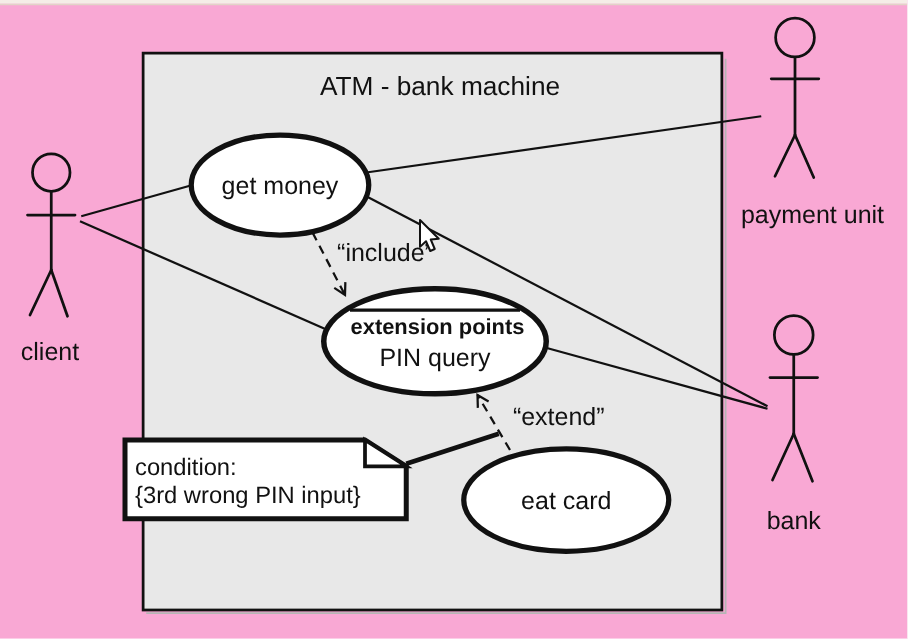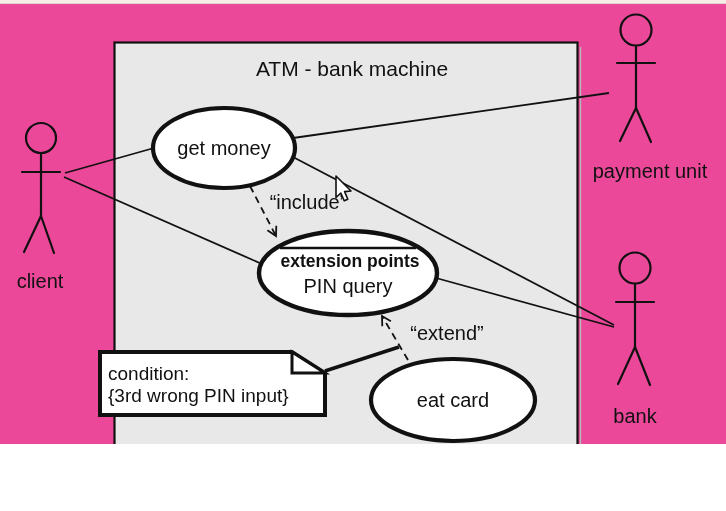--- a/index.html
+++ b/index.html
@@ -1,16 +1,16 @@
 <!DOCTYPE html>
 <html><head>
 <meta charset="utf-8">
 <style>
   html,body{margin:0;padding:0;background:#ffffff;}
-  .stage{position:relative;width:726px;height:444px;background:#ec4899;overflow:hidden;
+  .stage{position:relative;width:726px;height:511px;background:#f9a8d4;overflow:hidden;
          font-family:"Liberation Sans", sans-serif;}
   svg{position:absolute;top:0;left:0;}
   text{fill:#111;font-family:"Liberation Sans", sans-serif;}
   .uc-label{font-size:20px;}
   .actor-label{font-size:20px;}
   .stereo-label{font-size:20px;}
   .note-text{font-size:19px;}
   .ext-title{font-size:17.5px;font-weight:bold;}
   .sys-title{font-size:21px;}
 </style>

